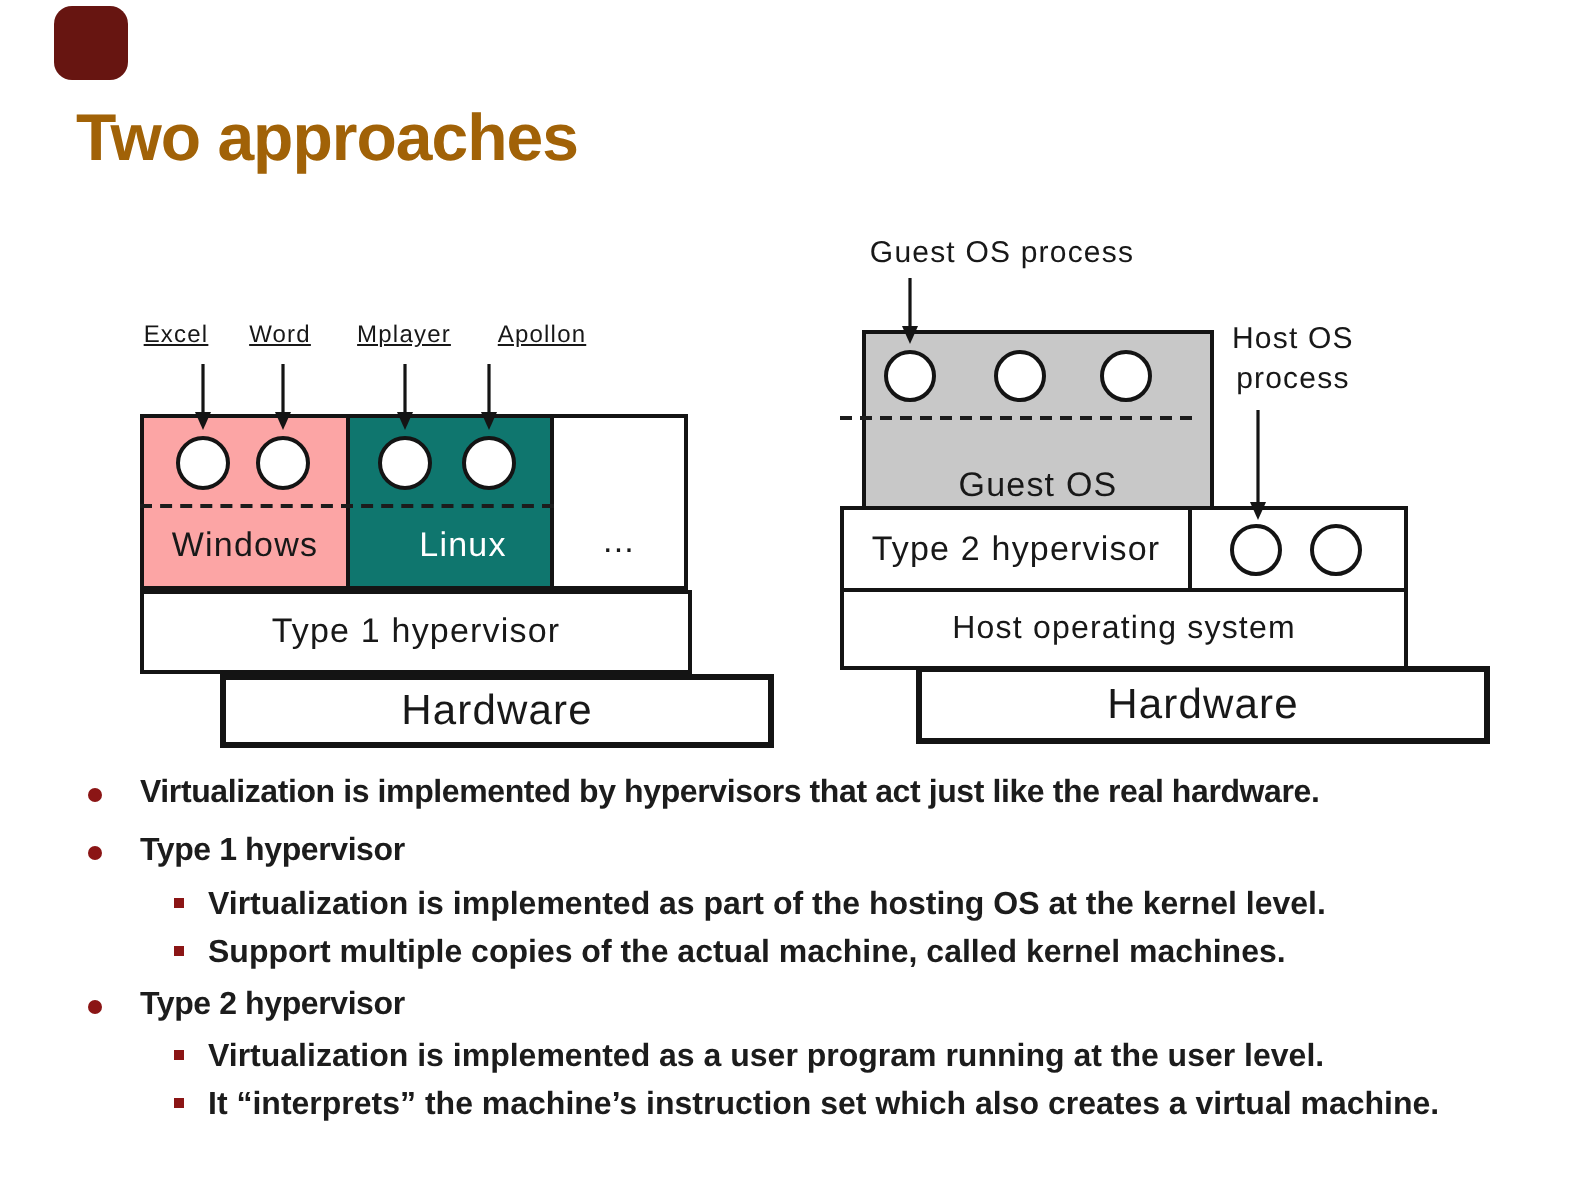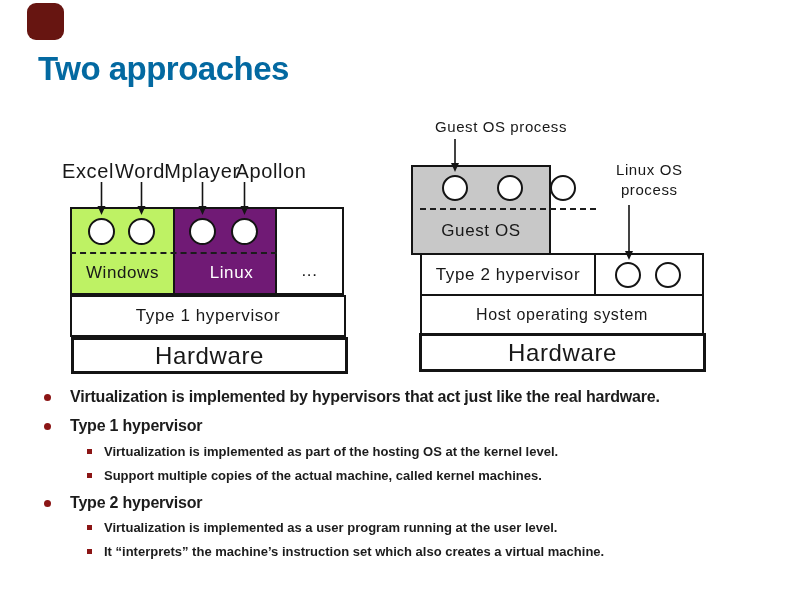--- a/index.html
+++ b/index.html
@@ -6,48 +6,48 @@
   .slide{position:relative;width:794px;height:595px;background:#ffffff;overflow:hidden;
          font-family:"Liberation Sans",sans-serif;}
   .layer{position:absolute;left:0;top:0;width:794px;height:595px;text-align:center;}
 
   
   .ornament{position:absolute;left:27px;top:3px;width:37px;height:37px;
             background:#671511;border-radius:9px;}
 
   
   .title{position:absolute;left:38px;top:50px;margin:0;font-size:33px;font-weight:bold;
-         color:#0369a1;letter-spacing:-0.5px;white-space:nowrap;}
+         color:#a16207;letter-spacing:-0.5px;white-space:nowrap;}
 
   
   .scantxt{color:#181818;letter-spacing:0.6px;white-space:nowrap;}
-  .applbl{position:absolute;top:160px;transform:translateX(-50%);font-size:20px;}
+  .applbl{position:absolute;top:160px;transform:translateX(-50%);font-size:12px;text-decoration:underline;}
   .ctrlbl{position:absolute;transform:translateX(-50%);font-size:15px;line-height:20px;}
 
   
   .dbox{position:absolute;border:2px solid #141414;box-sizing:border-box;background:#fff;}
   .flexc{display:flex;align-items:center;justify-content:center;}
   .flexb{display:flex;align-items:flex-end;justify-content:center;}
-  .hwbox{border-width:3px;font-size:24px;letter-spacing:0.5px;}
+  .hwbox{border-width:3px;font-size:21px;letter-spacing:0.5px;margin-left:39px;}
   .rowlbl{font-size:17px;}
   .oslbl{font-size:17px;}
 
   .pcircle{position:absolute;background:#fff;border:2px solid #141414;border-radius:50%;
            box-sizing:border-box;}
   .dash{position:absolute;border-top:2px dashed #1c1c1c;height:0;}
 
   .arrows{position:absolute;left:0;top:0;pointer-events:none;}
   .arrows line{stroke:#141414;stroke-width:1.6;}
   .arrows polygon{fill:#141414;}
 
   
   .brow{position:absolute;display:flex;align-items:flex-start;color:#1c1c1c;
         font-weight:bold;white-space:nowrap;}
   .l1{font-size:16px;letter-spacing:-0.2px;}
-  .l2{font-size:13px;}
+  .l2{font-size:16px;}
   .bdot{width:7px;height:7px;border-radius:50%;background:#8B1515;margin-top:6px;flex:none;}
   .bsq{width:5px;height:5px;background:#8B1515;margin-top:5px;flex:none;}
   .l1 .btxt{margin-left:19px;}
   .l2 .btxt{margin-left:12px;}
 </style>
 </head>
 <body>
 
 <div class="slide">
 
@@ -55,24 +55,24 @@
 
   <h1 class="title">Two approaches</h1>
 
   <div class="layer">
 
     <span class="applbl scantxt" style="left:88px">Excel</span>
     <span class="applbl scantxt" style="left:140px">Word</span>
     <span class="applbl scantxt" style="left:202px">Mplayer</span>
     <span class="applbl scantxt" style="left:271px">Apollon</span>
 
-    <div class="dbox flexb" style="left:70px;top:207px;width:105px;height:88px;background:#bef264;padding-bottom:10px">
+    <div class="dbox flexb" style="left:70px;top:207px;width:105px;height:88px;background:#fca5a5;padding-bottom:10px">
       <span class="oslbl scantxt">Windows</span>
     </div>
-    <div class="dbox flexb" style="left:173px;top:207px;width:117px;height:88px;background:#701a75;padding-bottom:10px">
+    <div class="dbox flexb" style="left:173px;top:207px;width:117px;height:88px;background:#0f766e;padding-bottom:10px">
       <span class="oslbl scantxt" style="color:#ffffff">Linux</span>
     </div>
     <div class="dbox flexb" style="left:275px;top:207px;width:69px;height:88px;padding-bottom:12px">
       <span class="oslbl scantxt">...</span>
     </div>
 
     <span class="pcircle" style="left:88px;top:218px;width:27px;height:27px"></span>
     <span class="pcircle" style="left:128px;top:218px;width:27px;height:27px"></span>
     <span class="pcircle" style="left:189px;top:218px;width:27px;height:27px"></span>
     <span class="pcircle" style="left:231px;top:218px;width:27px;height:27px"></span>
@@ -86,25 +86,25 @@
     <div class="dbox flexc hwbox" style="left:71px;top:337px;width:277px;height:37px">
       <span class="scantxt">Hardware</span>
     </div>
   </div>
 
   <div class="layer">
 
     <span class="ctrlbl scantxt" style="left:501px;top:117px">Guest OS process</span>
 
     <div class="ctrlbl scantxt" style="left:652px;top:160px;transform:none;left:616px">
-      <div>Linux OS</div>
+      <div>Host OS</div>
       <div>process</div>
     </div>
 
-    <div class="dbox flexb" style="left:411px;top:165px;width:140px;height:90px;background:#C8C8C8;padding-bottom:12px">
+    <div class="dbox flexb" style="left:431px;top:165px;width:176px;height:90px;background:#C8C8C8;">
       <span class="oslbl scantxt">Guest OS</span>
     </div>
 
     <span class="pcircle" style="left:442px;top:175px;width:26px;height:26px"></span>
     <span class="pcircle" style="left:497px;top:175px;width:26px;height:26px"></span>
     <span class="pcircle" style="left:550px;top:175px;width:26px;height:26px"></span>
 
     <div class="dash" style="left:420px;top:208px;width:176px"></div>
 
     <div class="dbox flexc rowlbl" style="left:420px;top:253px;width:176px;height:43px">

